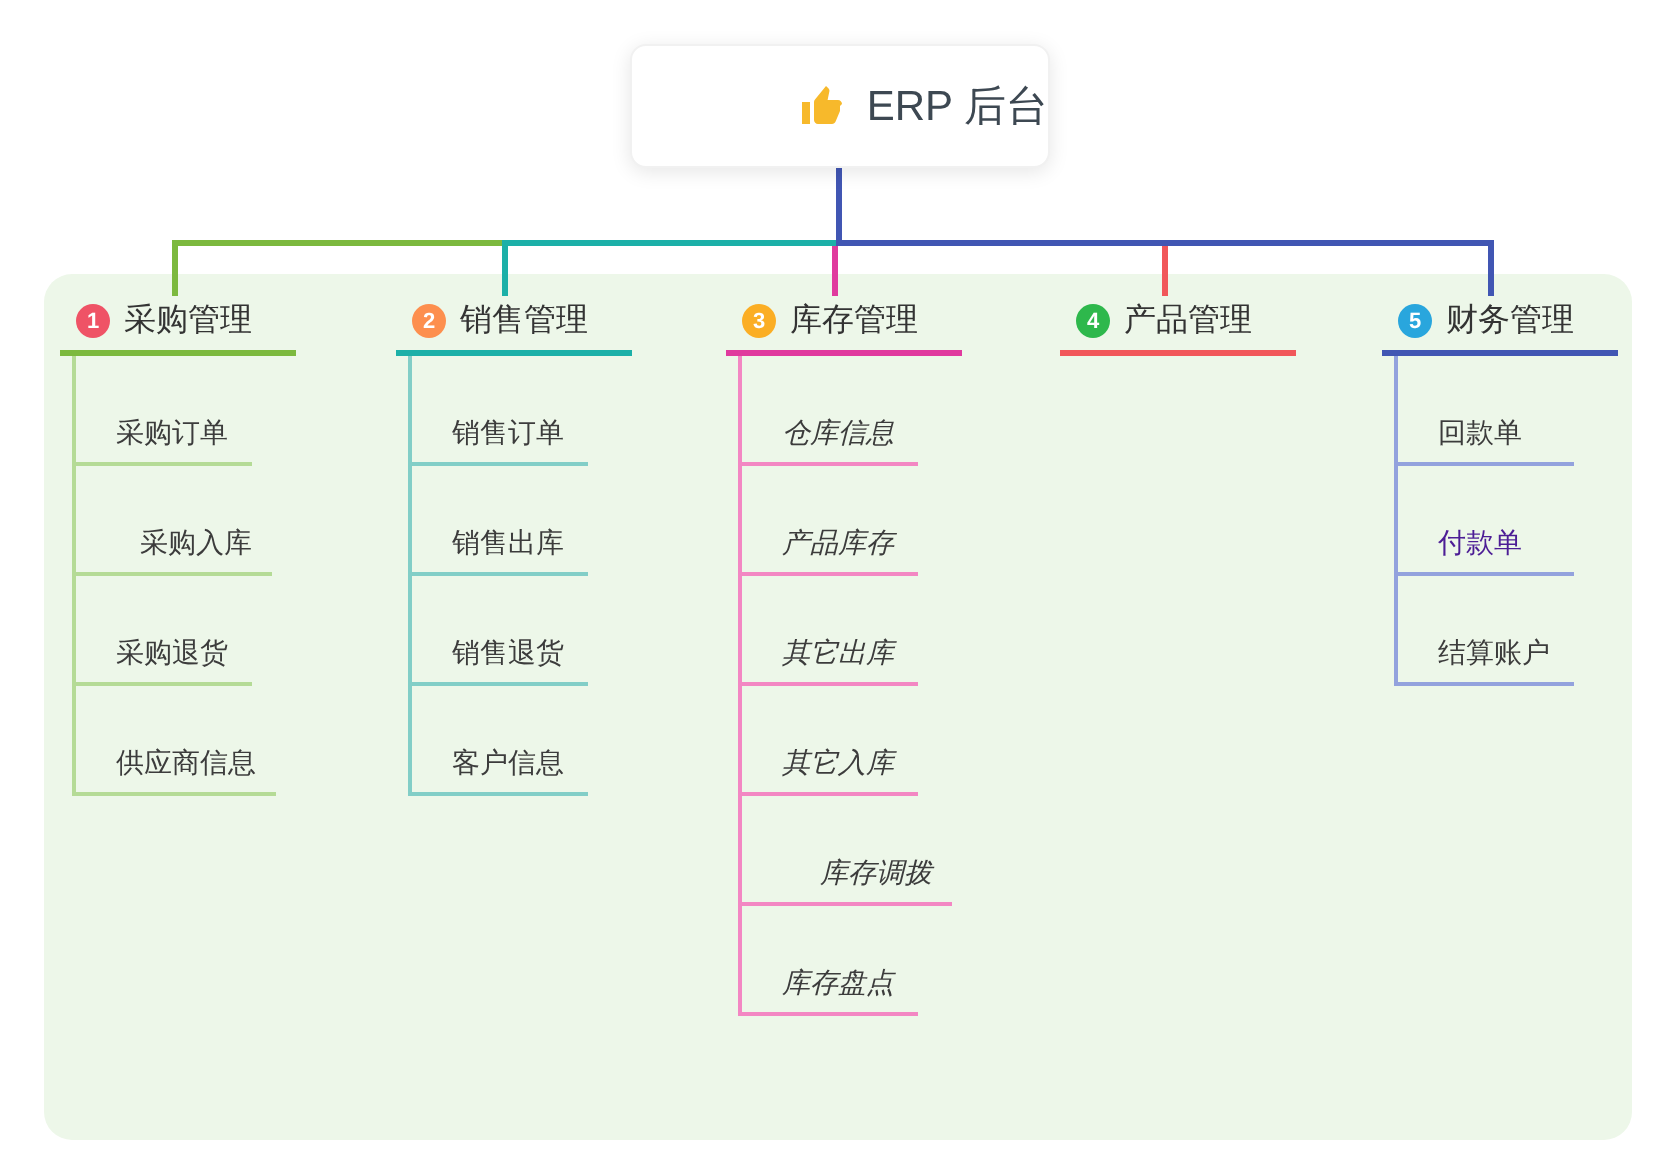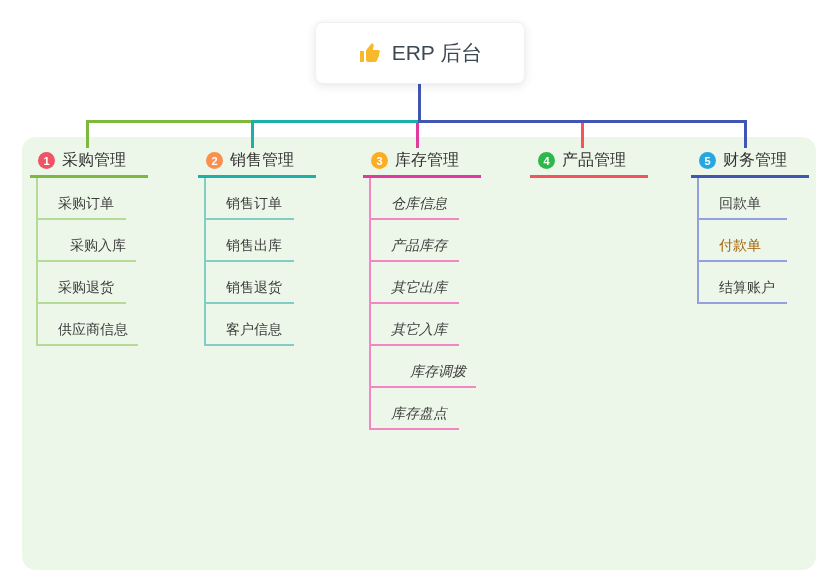--- a/index.html
+++ b/index.html
@@ -9,21 +9,21 @@
     font-family:"Liberation Sans","DejaVu Sans",sans-serif;
   }
   .panel{
     position:absolute;left:22px;top:137px;width:794px;height:433px;
     border-radius:14px;
   }
   .root-card{
     position:absolute;left:315px;top:22px;width:208px;height:60px;
     background:#ffffff;border:1px solid #f1f1f1;border-radius:8px;
     box-shadow:0 2px 10px rgba(0,0,0,0.10);
-    display:flex;align-items:center;justify-content:center;gap:10px;
+    display:flex;align-items:center;justify-content:flex-end;gap:10px;
     font-size:21px;z-index:3;
   }
   .thumb-icon{display:flex;align-items:center;}
   .line{position:absolute;z-index:2;}
   .branch{position:absolute;z-index:2;}
   .branch-header{
     box-sizing:border-box;width:118px;
     padding:2px 6px 4px 8px;
     display:flex;align-items:center;gap:7px;
     border-bottom:3px solid #000;cursor:default;
@@ -32,21 +32,21 @@
     width:17px;height:17px;min-width:17px;border-radius:50%;
     color:#fff;font-size:11px;font-weight:bold;
     display:flex;align-items:center;justify-content:center;
   }
   .branch-title{font-size:16px;white-space:nowrap;}
   .children{
     margin-left:6px;border-left:2px solid #ccc;
     display:flex;flex-direction:column;align-items:flex-start;
   }
   .child{
-    box-sizing:border-box;height:42px;min-width:88px;
+    box-sizing:border-box;height:55px;min-width:88px;
     display:flex;align-items:flex-end;
     padding:0 10px 5px 20px;
     border-bottom:2px solid #ccc;
     font-size:14px;white-space:nowrap;
   }
 </style>
 </head>
 <body>
 
 <div class="stage" style="background: rgb(255, 255, 255);">
@@ -117,18 +117,18 @@
           <span class="branch-title" style="color: rgb(51, 51, 51);">产品管理</span>
         </div>
       </div>
       <div class="branch" style="left: 691px; top: 148px;">
         <div class="branch-header" style="border-bottom-color: rgb(65, 86, 179);">
           <span class="badge" style="background: rgb(41, 166, 221);">5</span>
           <span class="branch-title" style="color: rgb(51, 51, 51);">财务管理</span>
         </div>
         <div class="children" style="border-left-color: rgb(147, 162, 221);">
           <div class="child" style="border-bottom-color: rgb(147, 162, 221); color: rgb(60, 60, 60);">回款单</div>
-          <div class="child" style="border-bottom-color: rgb(147, 162, 221); color: #a16207;">付款单</div>
+          <div class="child" style="border-bottom-color: rgb(147, 162, 221); color: #4c1d95;">付款单</div>
           <div class="child" style="border-bottom-color: rgb(147, 162, 221); color: rgb(60, 60, 60);">结算账户</div>
         </div>
       </div>
     </div>
 </div>
 
 </body></html>

